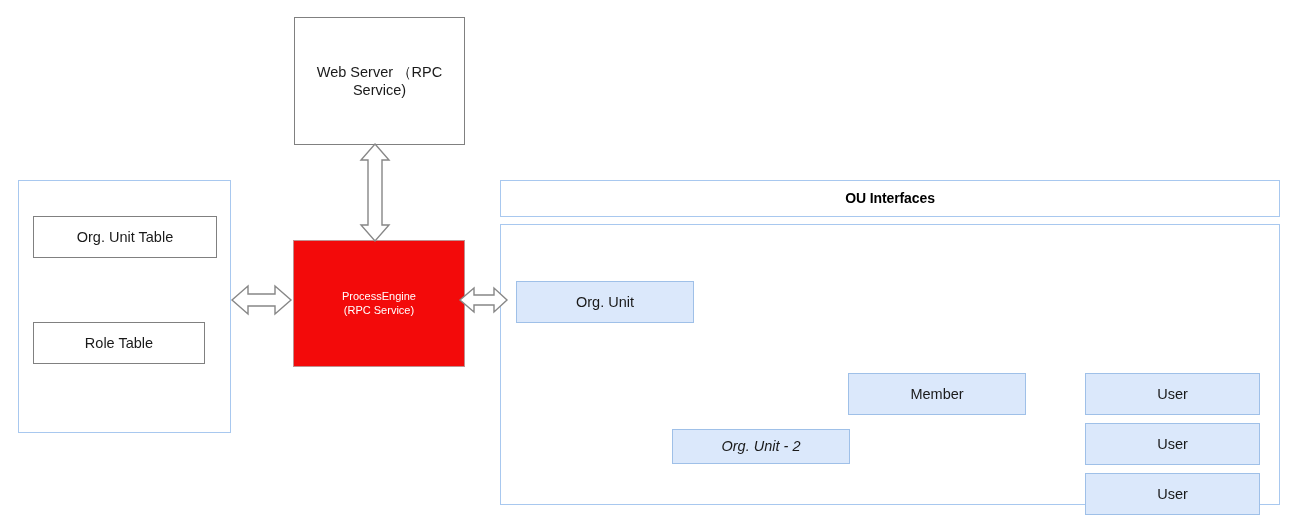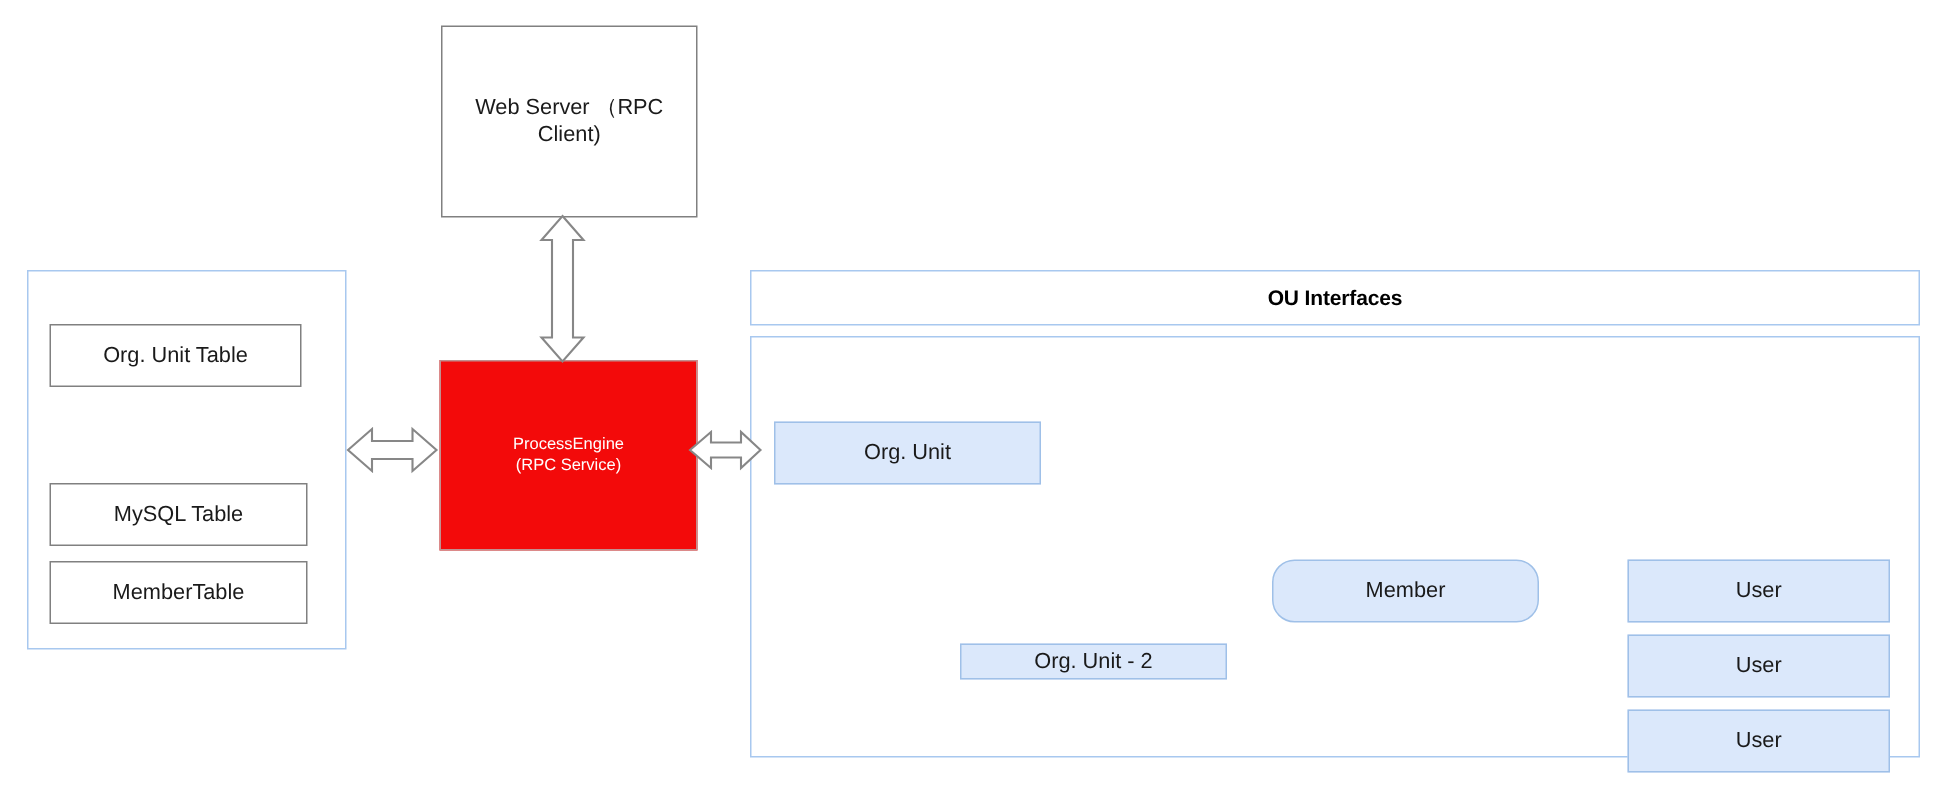--- a/index.html
+++ b/index.html
@@ -126,64 +126,61 @@
        OU panel (horizontal, ~x 459..503, y center 300) --&gt;
       <polygon points="460,300 474,288 474,295 494,295 494,288 507,300 494,312 494,305 474,305 474,312"></polygon>
        ProcessEngine (vertical, ~y 145..240, x center 375) --&gt;
       <polygon points="375,144 389,160 382,160 382,225 389,225 375,241 361,225 368,225 368,160 361,160"></polygon>
     </g>
   </svg>
 
   <div class="abs node node-white" style="left:294px; top:17px; width:171px; height:128px;">
     <div>
       <div>Web Server （RPC</div>
-      <div>Client)</div>
+      <div>Service)</div>
     </div>
   </div>
 
   <div class="abs node node-red" style="left:293px; top:240px; width:172px; height:127px;">
     <div>
       <div>ProcessEngine</div>
       <div>(RPC Service)</div>
     </div>
   </div>
 
   <div class="abs panel" style="left:18px; top:180px; width:213px; height:253px;">
   </div>
   <div class="abs caption-db" style="left:36px; top:189px; width:190px; height:16px;">DB (MySQL、 MSSQL、 Oracle...)</div>
 
-  <div class="abs node node-white" style="left:33px; top:216px; width:168px; height:42px;">
+  <div class="abs node node-white" style="left:33px; top:216px; width:184px; height:42px;">
     <span>Org. Unit Table</span>
   </div>
   <div class="abs node node-white" style="left:33px; top:322px; width:172px; height:42px;">
-    <span>MySQL Table</span>
-  </div>
-  <div class="abs node node-white" style="left:33px; top:374px; width:172px; height:42px;">
-    <span>MemberTable</span>
+    <span>Role Table</span>
   </div>
 
   <div class="abs panel node" style="left:500px; top:180px; width:780px; height:37px;">
     <span class="panel-title-bold">OU Interfaces</span>
   </div>
 
   <div class="abs panel" style="left:500px; top:224px; width:780px; height:281px;">
   </div>
   <div class="abs panel-label-small" style="left:525px; top:237px; width:220px; height:16px;">Org. Data In Memory</div>
 
   <div class="abs node node-blue" style="left:516px; top:264px; width:178px; height:42px;">
     <span>Org. Unit</span>
   </div>
 
 
 
-  <div class="abs node node-blue" style="left:640px; top:412px; width:178px; height:24px;">
+  <div class="abs node node-blue" style="left:672px; top:412px; width:178px; height:35px;font-style:italic;">
     <span>Org. Unit - 2</span>
   </div>
 
-  <div class="abs node node-blue" style="left:848px; top:356px; width:178px; height:42px;border-radius:15px;">
+  <div class="abs node node-blue" style="left:848px; top:356px; width:178px; height:42px;">
     <span>Member</span>
   </div>
 
 
   <div class="abs node node-blue" style="left:1085px; top:356px; width:175px; height:42px;">
     <span>User</span>
   </div>
 
   <div class="abs node node-blue" style="left:1085px; top:406px; width:175px; height:42px;">
     <span>User</span>

